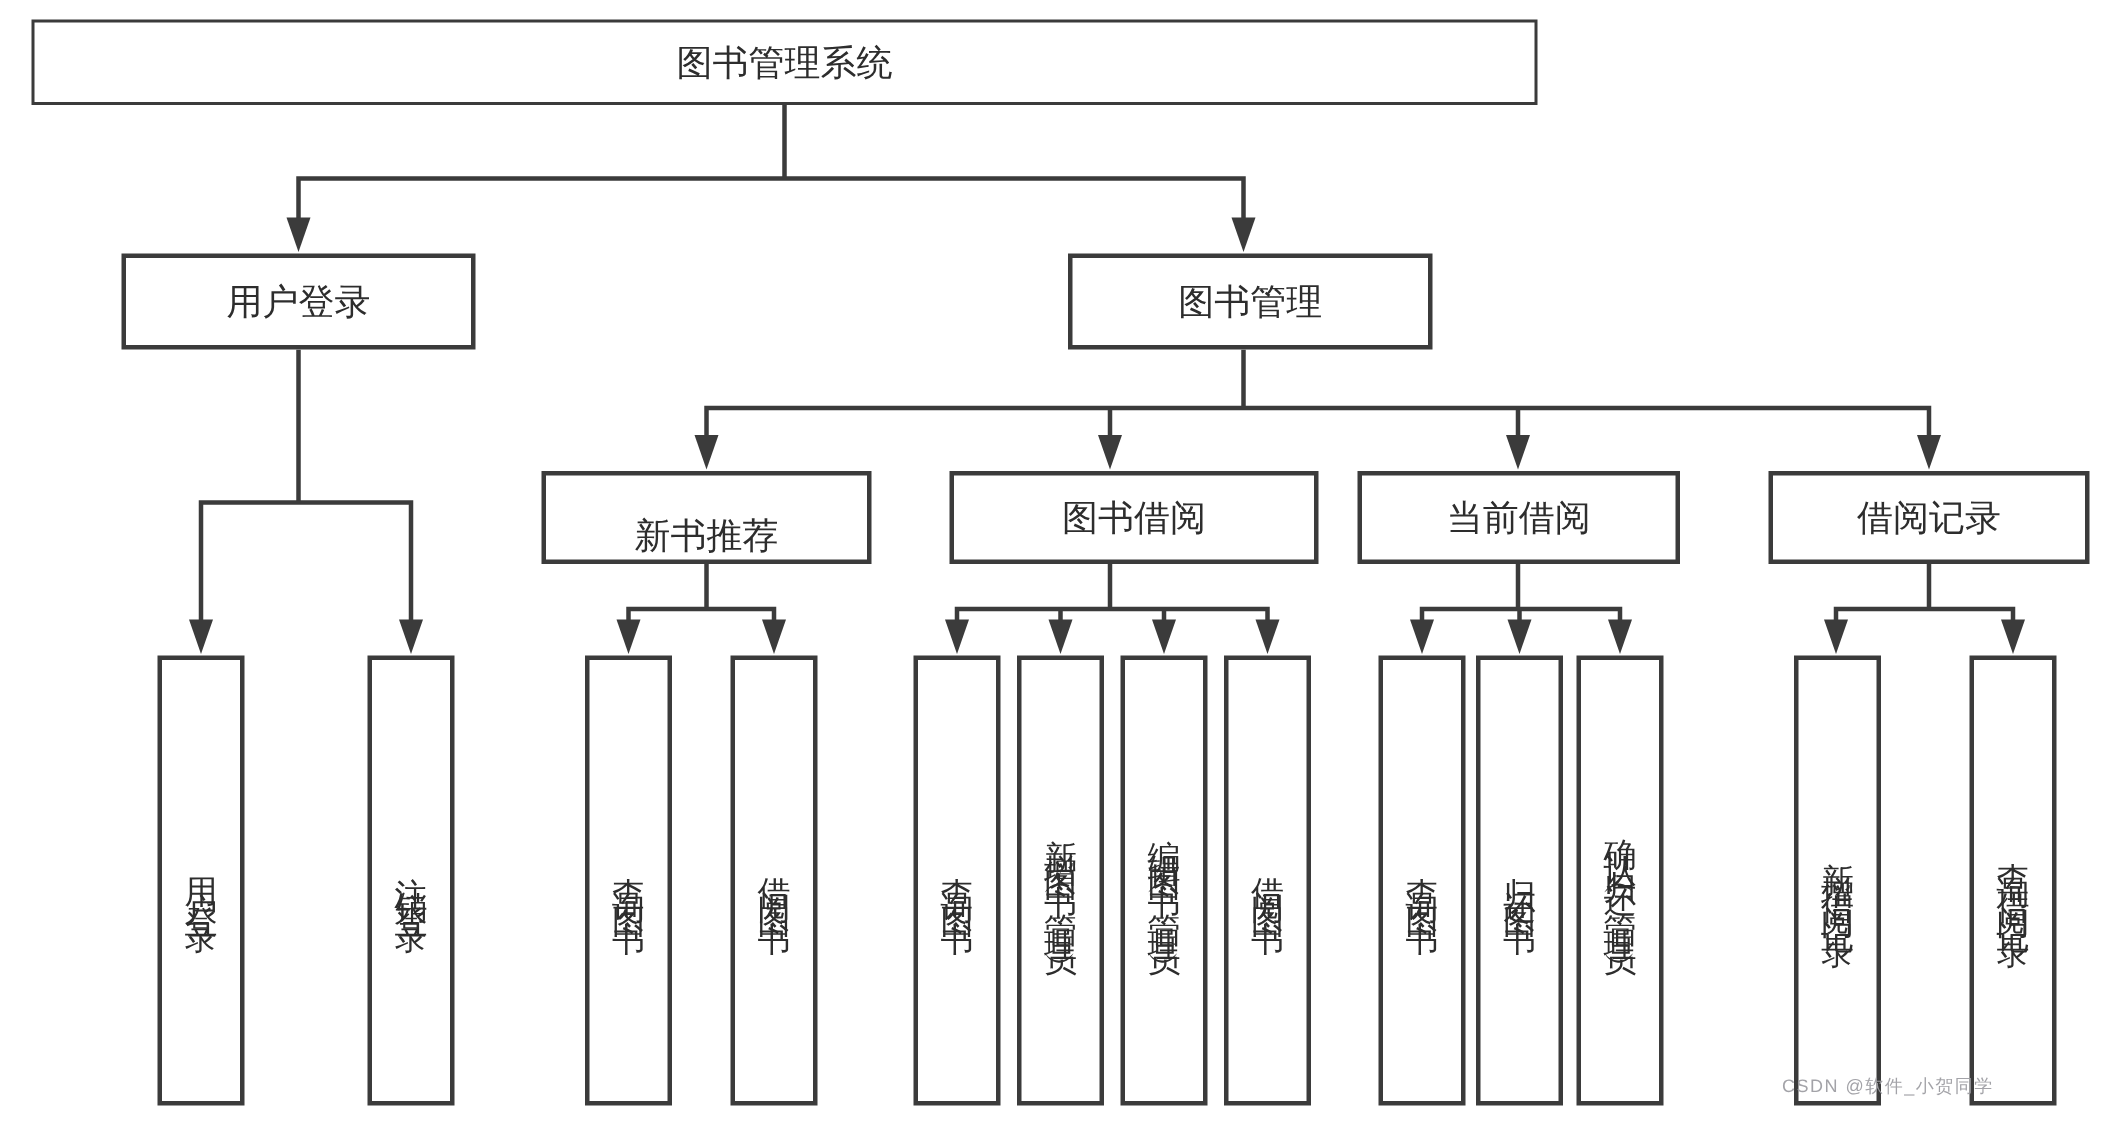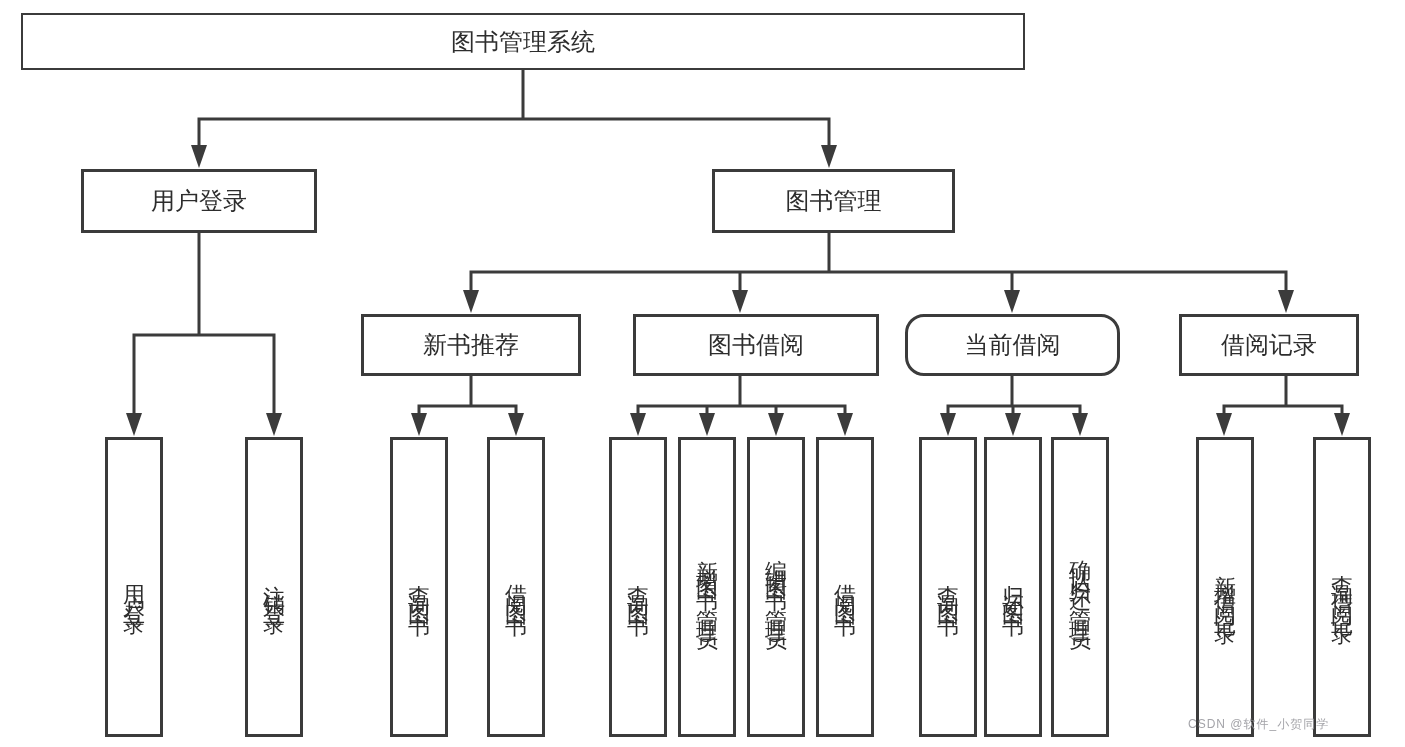--- a/index.html
+++ b/index.html
@@ -114,30 +114,30 @@
     <span class="label">图书管理系统</span>
   </div>
 
   <div class="node branch" style="left:81px; top:169px; width:236px; height:64px;">
     <span class="label">用户登录</span>
   </div>
   <div class="node branch" style="left:712px; top:169px; width:243px; height:64px;">
     <span class="label">图书管理</span>
   </div>
 
-  <div class="node category" style="left:361px; top:314px; width:220px; height:62px;">
+  <div class="node category" style="left:361px; top:314px; width:220px; height:62px;align-items:flex-end;">
     <span class="label">新书推荐</span>
   </div>
   <div class="node category" style="left:633px; top:314px; width:246px; height:62px;">
     <span class="label">图书借阅</span>
   </div>
-  <div class="node category" style="left:905px; top:314px; width:215px; height:62px;border-radius:19px;">
+  <div class="node category" style="left:905px; top:314px; width:215px; height:62px;">
     <span class="label">当前借阅</span>
   </div>
-  <div class="node category" style="left:1179px; top:314px; width:180px; height:62px;">
+  <div class="node category" style="left:1179px; top:314px; width:214px; height:62px;">
     <span class="label">借阅记录</span>
   </div>
 
   <div class="node leaf" style="left:105px; top:437px; width:58px; height:300px;">
     <span class="label">用户登录</span>
   </div>
   <div class="node leaf" style="left:245px; top:437px; width:58px; height:300px;">
     <span class="label">注销登录</span>
   </div>
 

